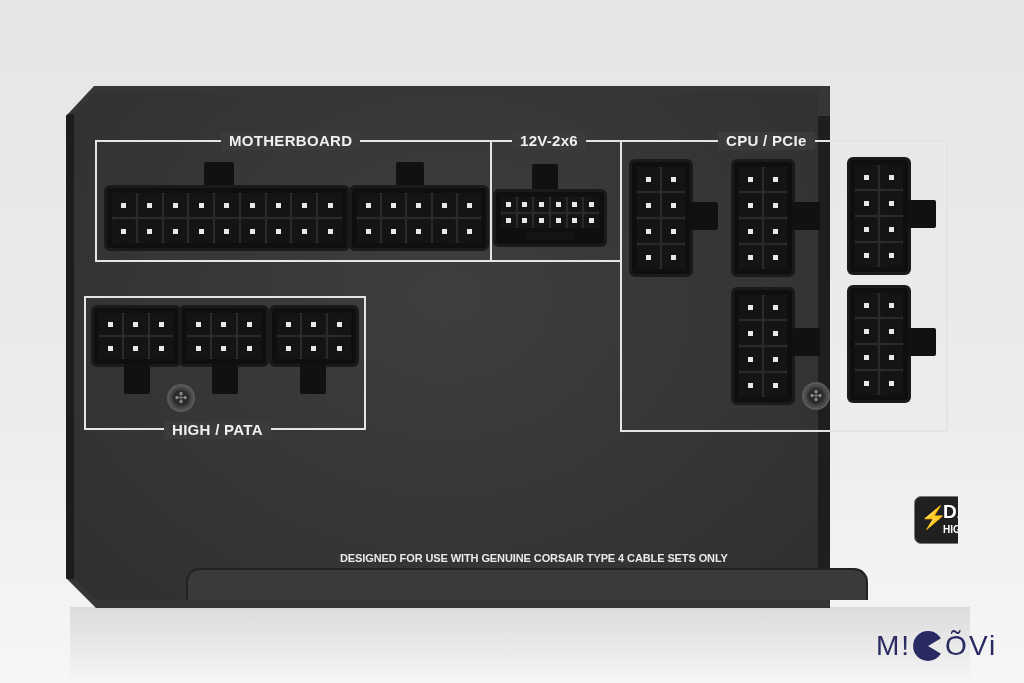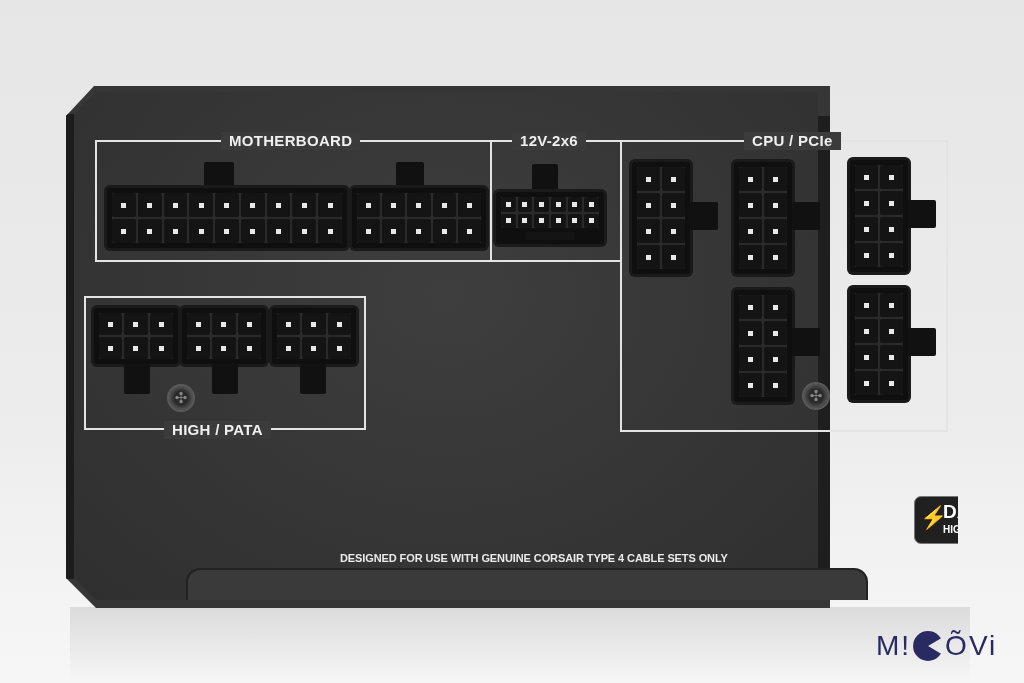--- a/index.html
+++ b/index.html
@@ -109,21 +109,21 @@
           <div class="pin"></div>
           <div class="pin"></div>
           <div class="pin"></div>
           <div class="pin"></div>
           <div class="pin"></div>
       </div>
       <div style="position:absolute;left:30px;right:30px;bottom:4px;height:8px;background:#141414;"></div>
     </div>
 
     <div class="frame" style="left:546px;top:48px;width:324px;height:288px;">
-      <span class="frame-label" style="left:122px;">CPU / PCIe</span>
+      <span class="frame-label" style="left:96px;">CPU / PCIe</span>
     </div>
 
     <div class="conn" style="left:558px;top:70px;width:58px;height:112px;">
       <div class="conn-grid" style="grid-template-columns:repeat(2,1fr);grid-template-rows:repeat(4,1fr);">
         <div class="pin"></div>
           <div class="pin"></div>
           <div class="pin"></div>
           <div class="pin"></div>
           <div class="pin"></div>
           <div class="pin"></div>

